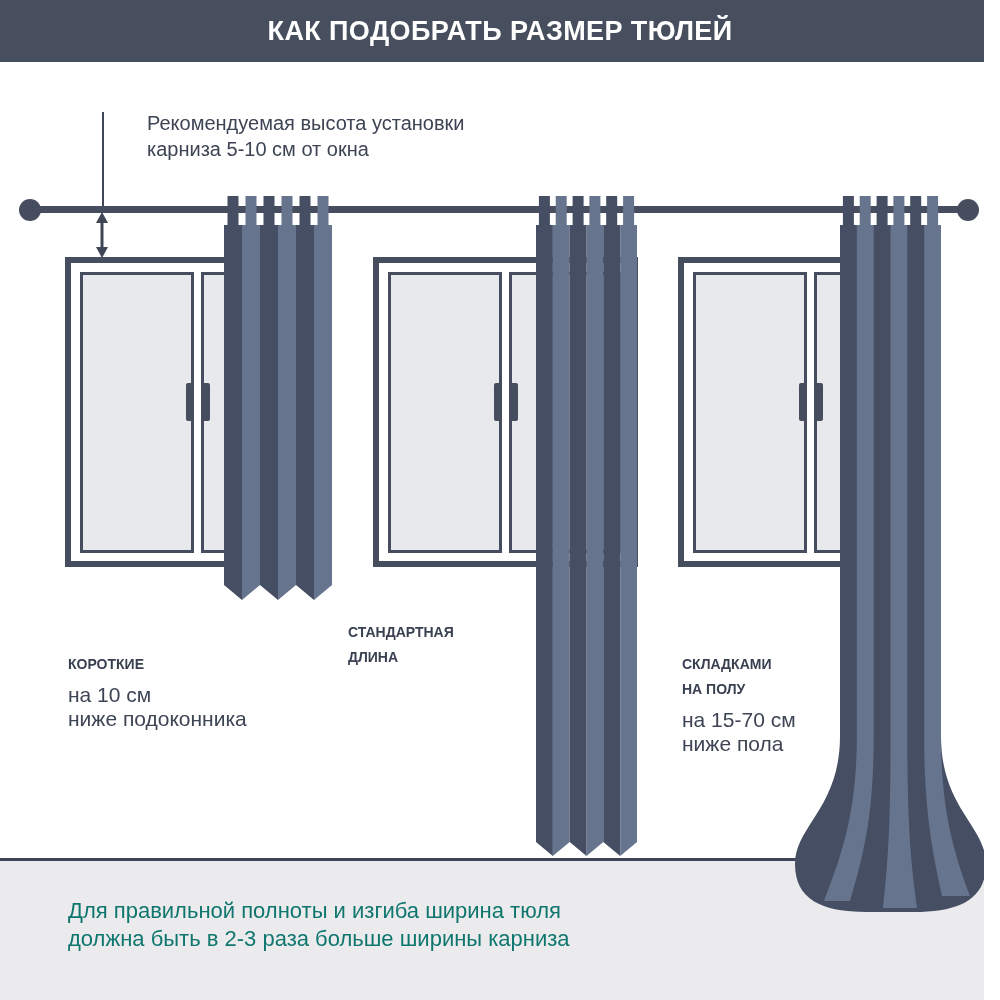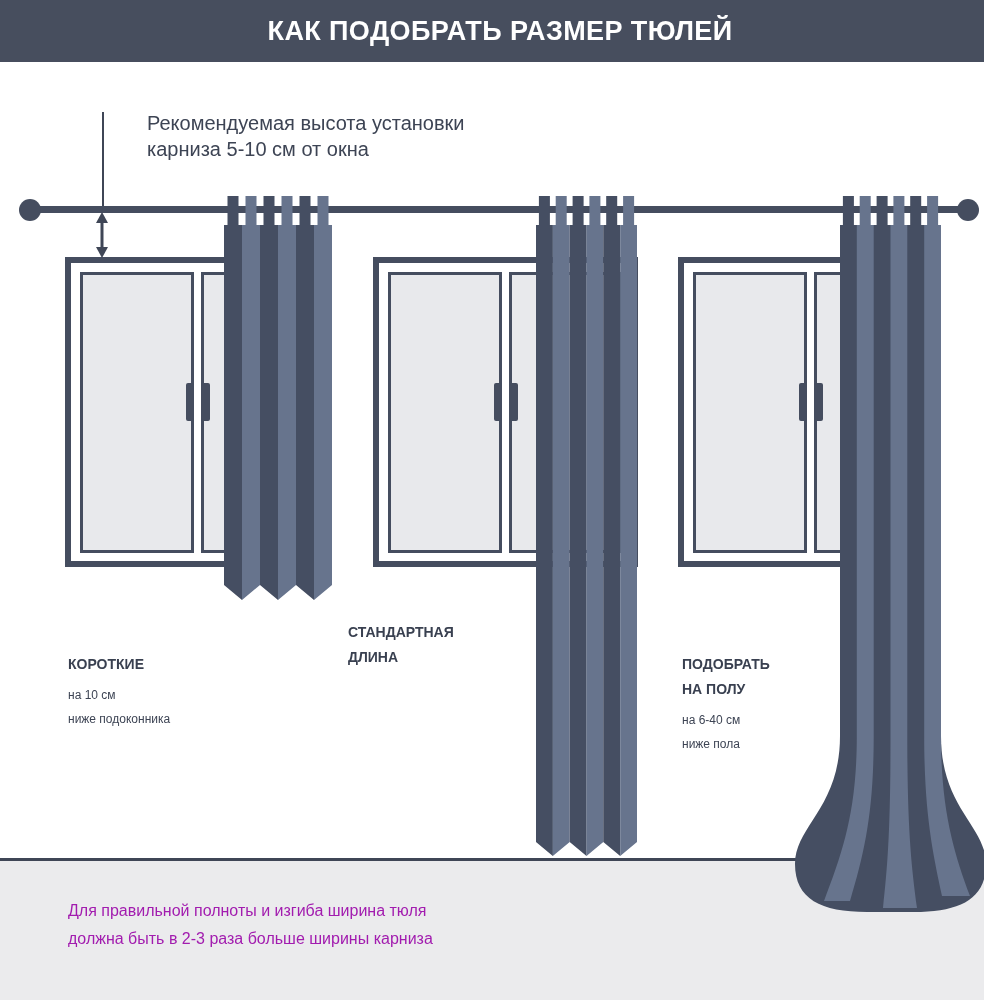--- a/index.html
+++ b/index.html
@@ -33,25 +33,25 @@
   .pane-left{left:9px;top:9px;width:114px;height:281px;}
   .pane-right{left:130px;top:9px;width:114px;height:281px;}
   .handle{position:absolute;width:8px;height:38px;top:120px;background:#454D5F;border-radius:2px;}
   .handle-left{left:115px;}
   .handle-right{left:131px;}
   
   .curtain{position:absolute;z-index:4;}
   
   .floor-line{left:0;top:858px;width:1000px;height:3px;background:#3F4656;z-index:1;}
   .footer{left:0;top:861px;width:1000px;height:139px;background:#EBEBED;z-index:1;}
-  .footer-text{left:68px;top:897px;width:620px;font-size:16px;line-height:28px;color:#a21caf;white-space:pre-line;z-index:2;}
+  .footer-text{left:68px;top:897px;width:620px;font-size:22px;line-height:28px;color:#0f766e;white-space:pre-line;z-index:2;}
   
   .type-label{position:absolute;z-index:2;}
   .label-title{font-weight:bold;font-size:14px;line-height:25px;color:#394050;white-space:pre-line;}
-  .label-desc{font-size:12px;line-height:24px;color:#3D4454;white-space:pre-line;margin-top:6px;}
+  .label-desc{font-size:21px;line-height:24px;color:#3D4454;white-space:pre-line;margin-top:6px;}
   .lbl-1{left:68px;top:652px;width:260px;}
   .lbl-2{left:348px;top:620px;width:260px;}
   .lbl-3{left:682px;top:652px;width:260px;}
 </style>
 </head>
 <body>
 
 <div id="stage">
 
   <div class="abs header">
@@ -166,22 +166,22 @@
   <div class="type-label lbl-1">
     <div class="label-title">КОРОТКИЕ</div>
     <div class="label-desc">на 10 см
 ниже подоконника</div>
   </div>
   <div class="type-label lbl-2">
     <div class="label-title">СТАНДАРТНАЯ
 ДЛИНА</div>
   </div>
   <div class="type-label lbl-3">
-    <div class="label-title">ПОДОБРАТЬ
+    <div class="label-title">СКЛАДКАМИ
 НА ПОЛУ</div>
-    <div class="label-desc">на 6-40 см
+    <div class="label-desc">на 15-70 см
 ниже пола</div>
   </div>
 
   <div class="abs footer-text">Для правильной полноты и изгиба ширина тюля
 должна быть в 2-3 раза больше ширины карниза</div>
 
 </div>
 
 </body></html>

